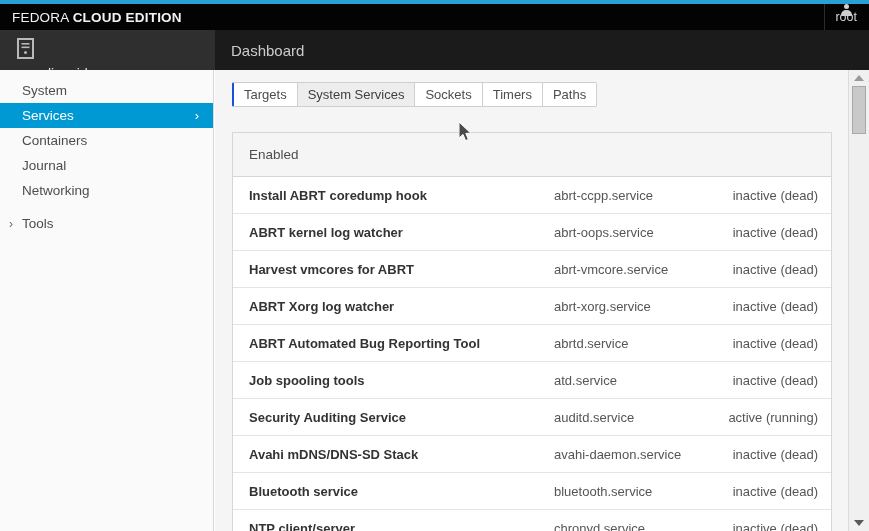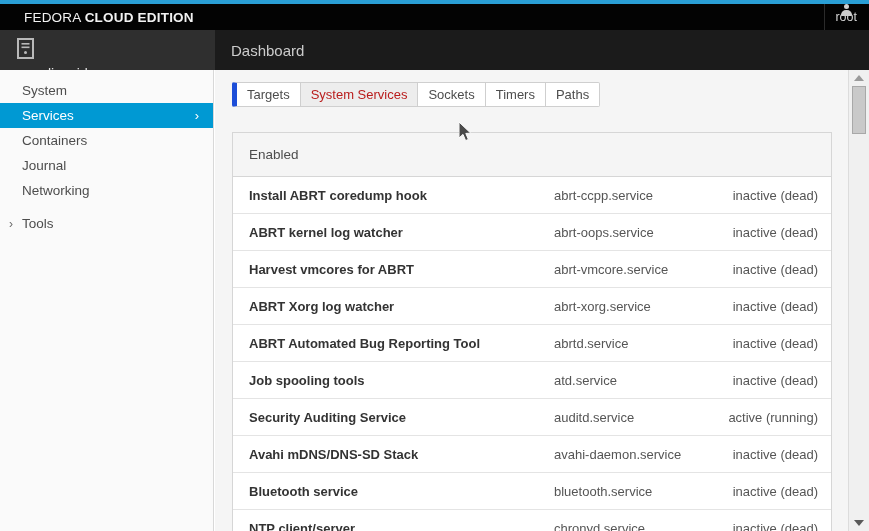--- a/index.html
+++ b/index.html
@@ -32,21 +32,21 @@
   .topbar {
     position: absolute;
     top: 4px; left: 0;
     width: 869px;
     height: 26px;
     background: #030303;
     display: flex;
     align-items: center;
   }
   .brand {
-    margin-left: 24px;
+    margin-left: 12px;
     font-size: 13.5px;
     color: #f2f2f2;
     letter-spacing: .2px;
     white-space: nowrap;
   }
   .brand .brand-light { font-weight: 400; }
   .brand .brand-bold  { font-weight: 700; }
 
   .topbar-right {
     margin-left: auto;
@@ -183,27 +183,27 @@
     font-size: 13px;
     color: #4d4d4d;
     background: #ffffff;
     border: 1px solid #cfcfcf;
     border-left: none;
     cursor: pointer;
     white-space: nowrap;
     box-sizing: border-box;
   }
   .tab:first-child {
-    border-left: 5px solid #1d4ed8;
+    border-left: 2px solid #1d4ed8;
     border-radius: 2px 0 0 2px;
   }
   .tab:last-child { border-radius: 0 2px 2px 0; }
   .tab.active {
     background: #ededed;
-    color: #b91c1c;
+    color: #404040;
   }
 
   
   .panel {
     position: absolute;
     left: 17px; top: 62px;
     width: 600px;
     background: #ffffff;
     border: 1px solid #d6d6d6;
     border-bottom: none;

